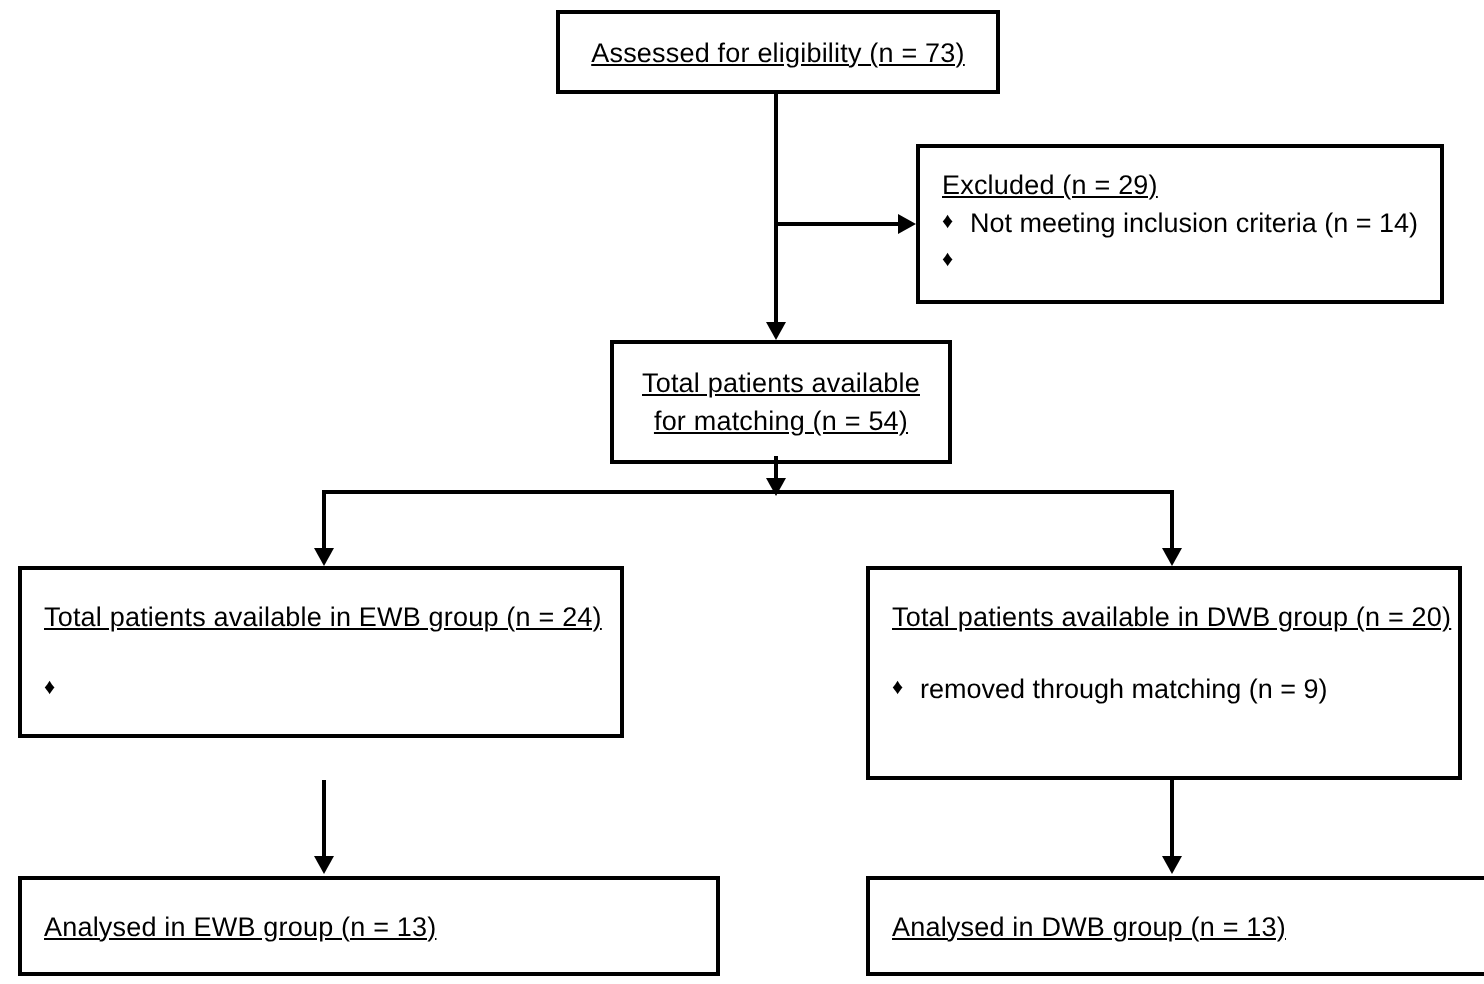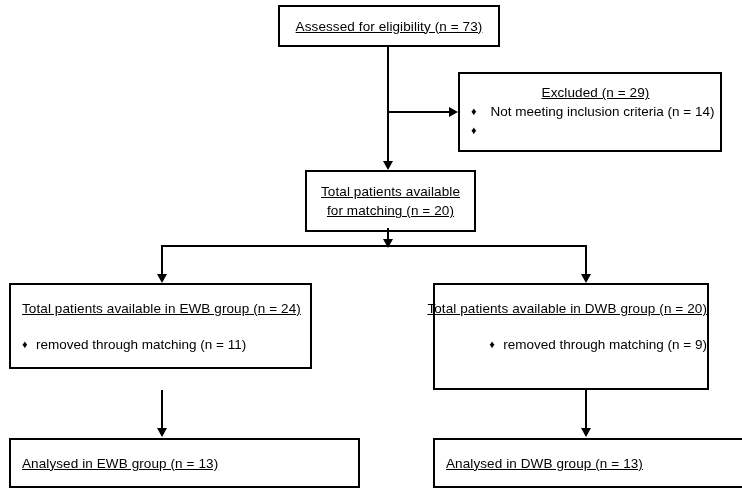--- a/index.html
+++ b/index.html
@@ -94,53 +94,52 @@
   <div class="box" style="left:278px; top:5px; width:222px; height:42px;">
     <div class="box-line centered">Assessed for eligibility  (n = 73)</div>
   </div>
 
   <div class="vline" style="left:387px; top:47px; width:2px; height:115px;"></div>
   <div class="arrow-down" style="left:383px; top:161px;"></div>
 
   <div class="hline" style="left:389px; top:111px; width:62px; height:2px;"></div>
   <div class="arrow-right" style="left:449px; top:107px;"></div>
 
-  <div class="box top-align" style="left:458px; top:72px; width:264px; height:80px; padding-top:9px;text-align:center;">
+  <div class="box top-align" style="left:458px; top:72px; width:264px; height:80px; padding-top:9px;">
     <div class="box-line pad-left">Excluded (n = 29)</div>
     <div class="bullet-line">
       <span class="dot">♦</span>
       <span class="btxt">Not meeting inclusion criteria (n = 14)</span>
     </div>
     <div class="bullet-line">
       <span class="dot">♦</span>
     </div>
   </div>
 
   <div class="box" style="left:305px; top:170px; width:171px; height:62px;">
     <div class="box-line centered">Total patients available</div>
-    <div class="box-line centered">for matching (n = 20)</div>
+    <div class="box-line centered">for matching (n = 54)</div>
   </div>
 
   <div class="vline" style="left:387px; top:228px; width:2px; height:14px;"></div>
   <div class="arrow-down" style="left:383px; top:239px;"></div>
   <div class="hline" style="left:161px; top:245px; width:426px; height:2px;"></div>
   <div class="vline" style="left:161px; top:245px; width:2px; height:31px;"></div>
   <div class="arrow-down" style="left:157px; top:274px;"></div>
   <div class="vline" style="left:585px; top:245px; width:2px; height:31px;"></div>
   <div class="arrow-down" style="left:581px; top:274px;"></div>
 
   <div class="box top-align" style="left:9px; top:283px; width:303px; height:86px; padding-top:14px;">
     <div class="box-line pad-left">Total patients available in EWB group (n = 24)</div>
     <div class="bullet-line" style="margin-top:17px;">
       <span class="dot">♦</span>
-      <span class="btxt">removed through matching (n = 11)</span>
     </div>
   </div>
 
-  <div class="box top-align" style="left:433px; top:283px; width:276px; height:107px; padding-top:14px;align-items:flex-end;">
+  <div class="box top-align" style="left:433px; top:283px; width:298px; height:107px; padding-top:14px;">
     <div class="box-line pad-left">Total patients available in DWB group (n = 20)</div>
     <div class="bullet-line" style="margin-top:17px;">
       <span class="dot">♦</span>
       <span class="btxt">removed through matching (n = 9)</span>
     </div>
   </div>
 
   <div class="vline" style="left:161px; top:390px; width:2px; height:40px;"></div>
   <div class="arrow-down" style="left:157px; top:428px;"></div>
 

